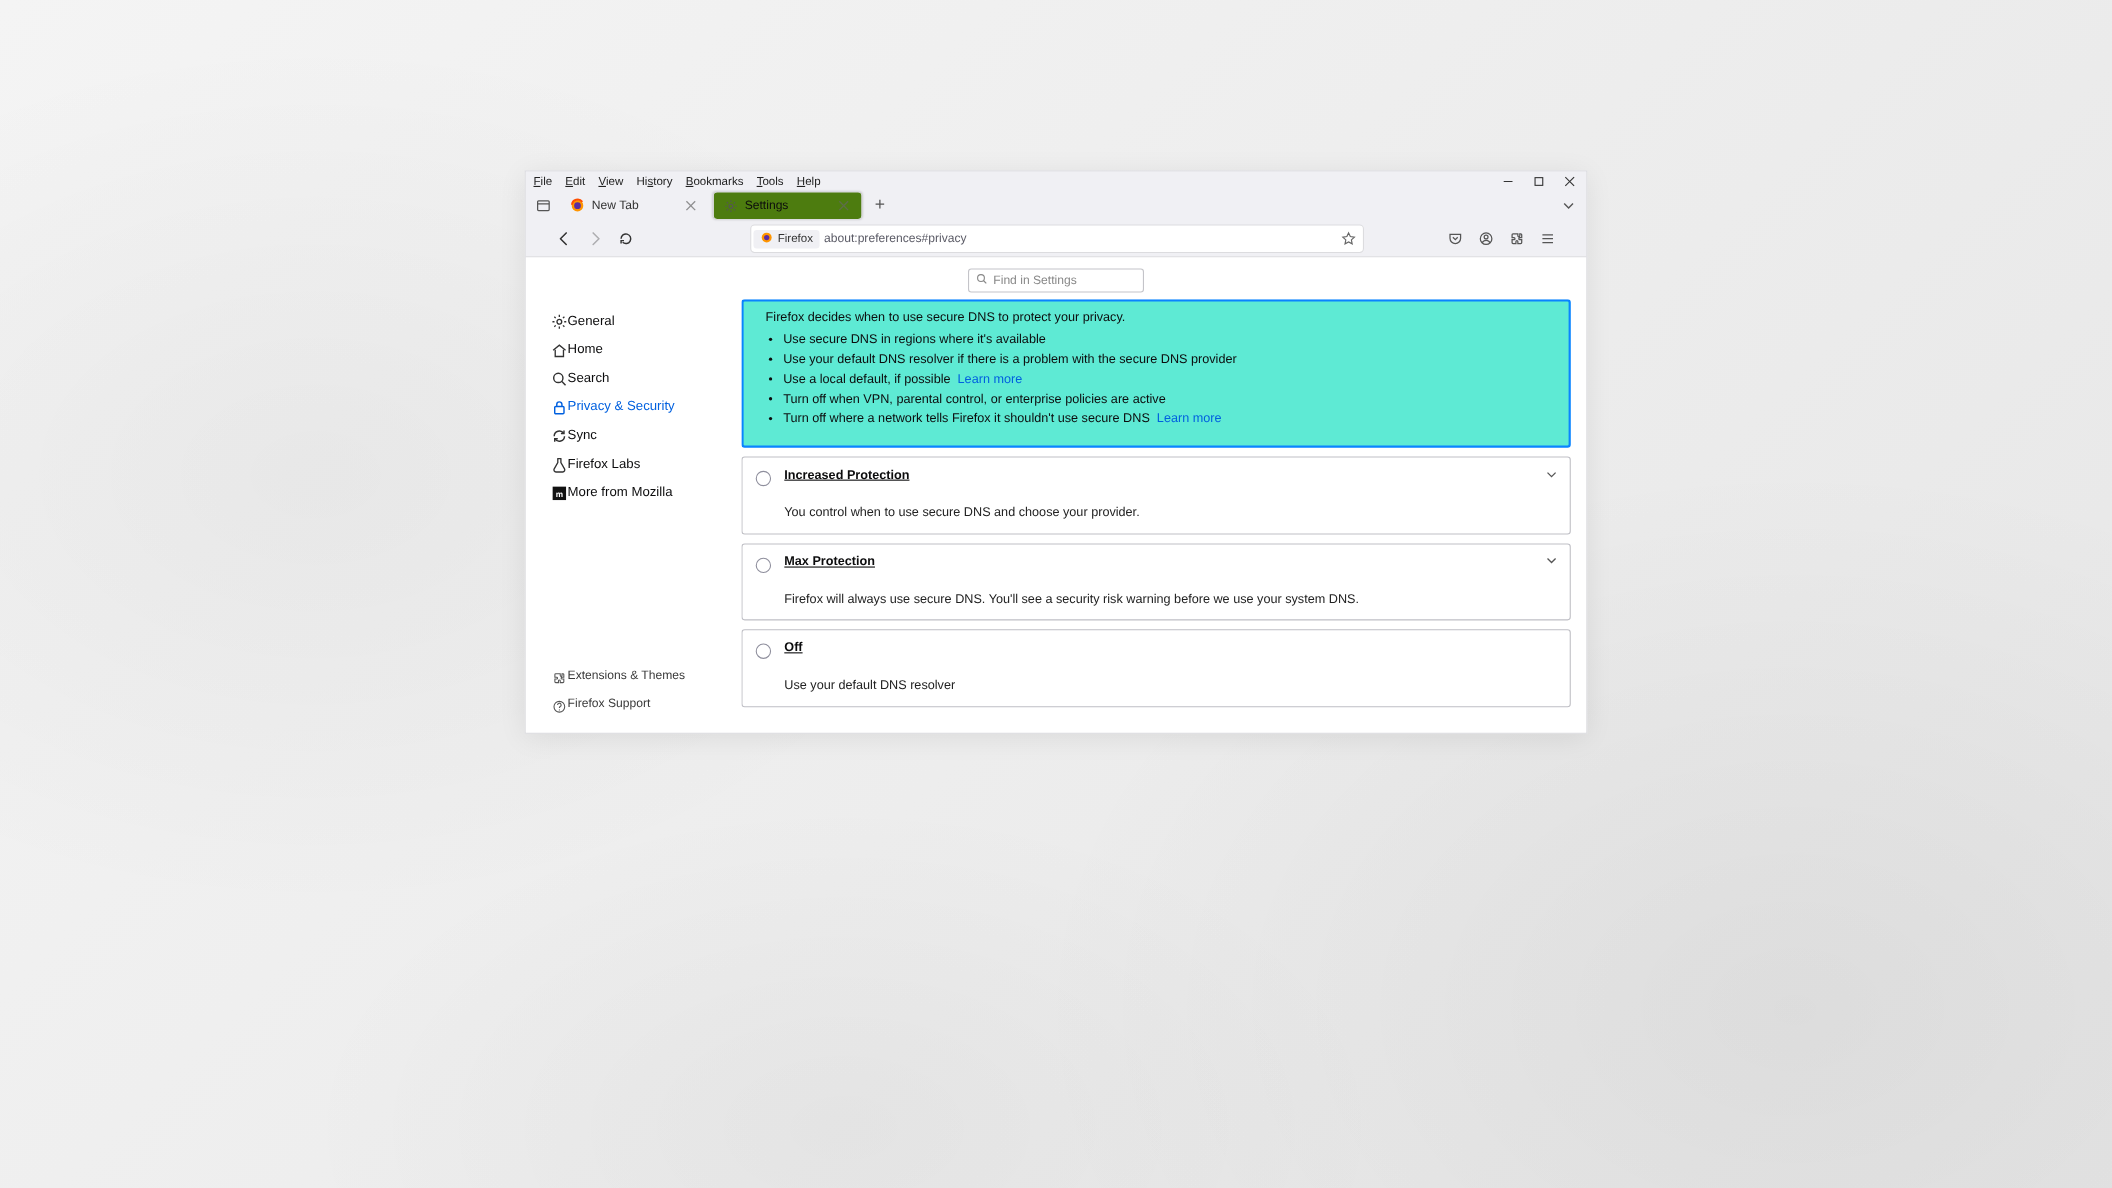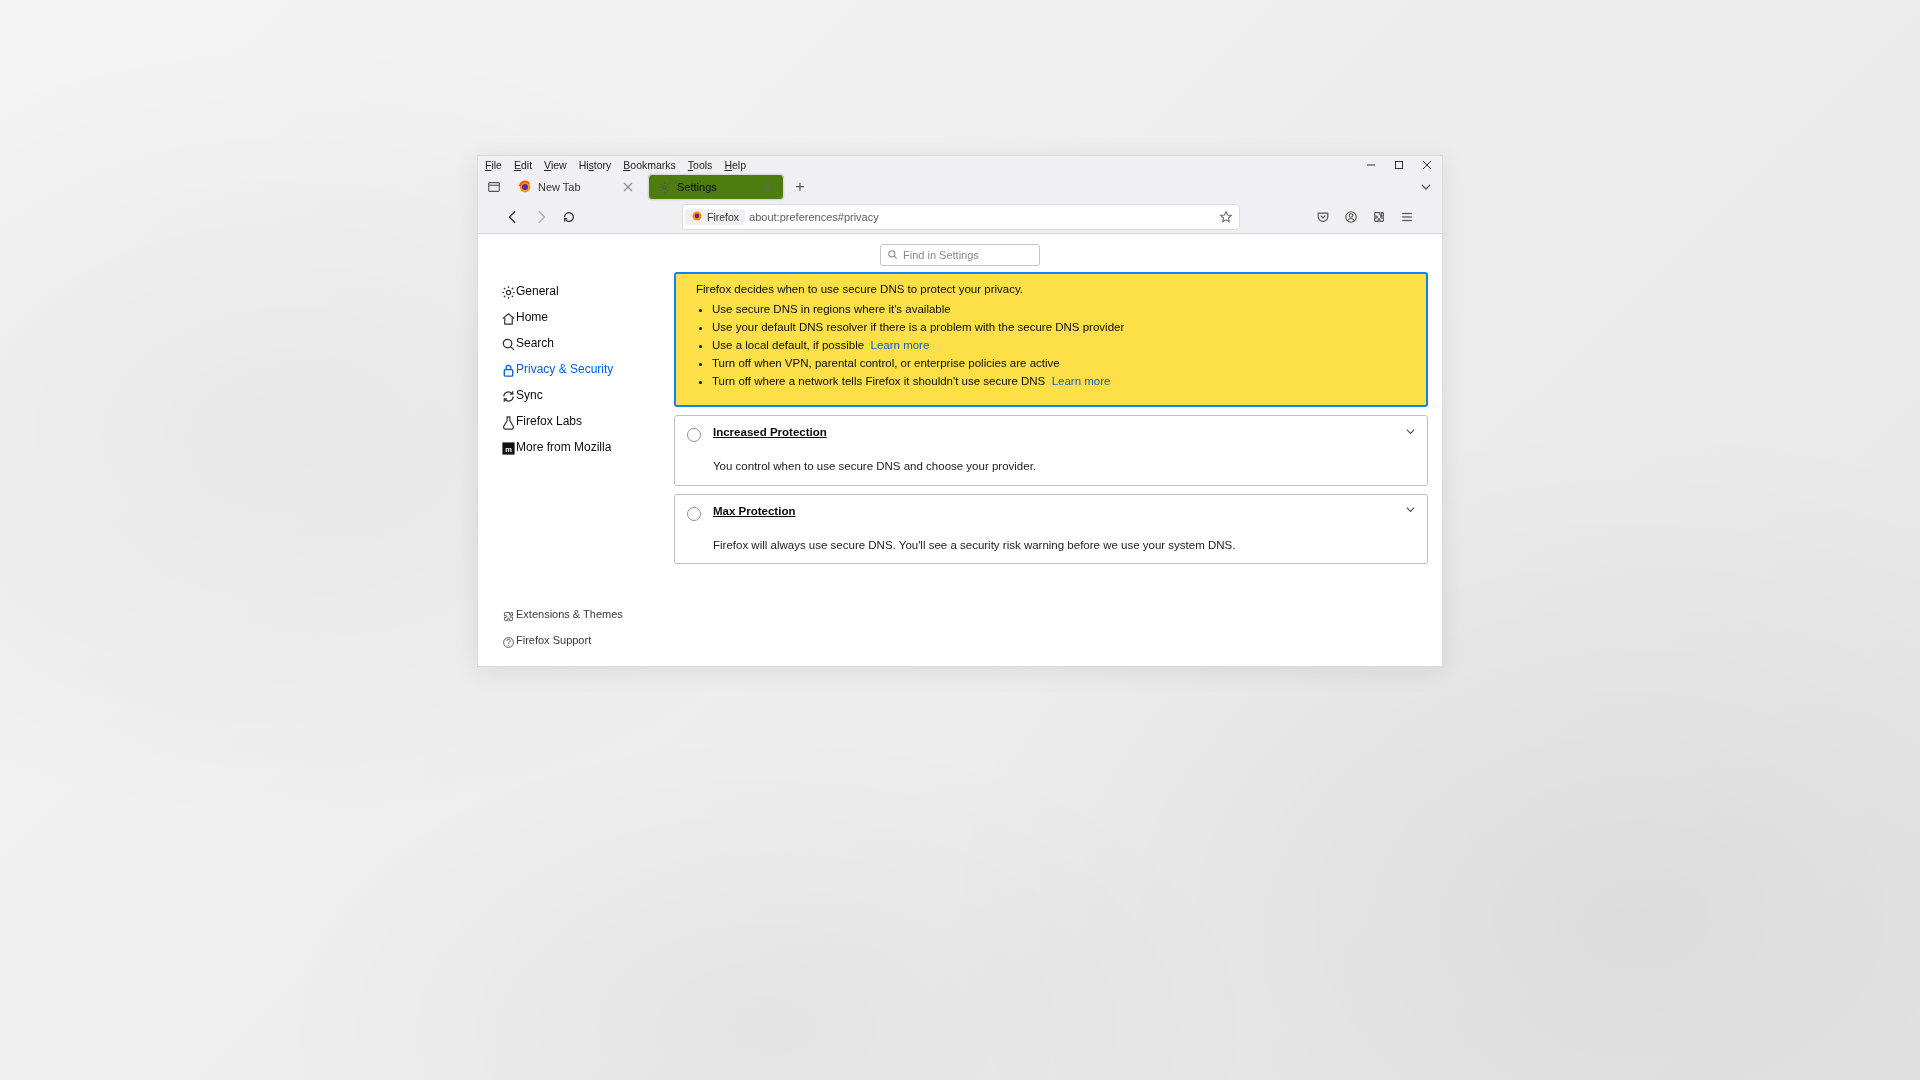--- a/index.html
+++ b/index.html
@@ -65,21 +65,21 @@
   .sidebar { width:170px; padding:8px 4px 8px 22px; display:flex; flex-direction:column; gap:0; }
   .side-list { display:flex; flex-direction:column; gap:10px; padding-top:4px; }
   .side-item { display:flex; font-size:12px; color:#0c0c0d; cursor:default; }
   .side-item.active { color:#0060df; }
   .side-item .icon { width:16px; height:16px; display:flex; align-items:center; justify-content:center; }
   .side-footer { margin-top:auto; display:flex; flex-direction:column; gap:10px; padding-bottom:8px; }
   .side-footer .side-item { font-size:11px; color:#3a3a3a; }
 
   .settings-pane { flex:1; padding:0 14px 14px 0; overflow:auto; }
   .option-card { border:1px solid #bfbfc5; border-radius:3px; margin-bottom:8px; background:#fff; position:relative; padding:10px 14px 10px 38px; font-size:11.5px;}
-  .option-card.selected { background:#fde047; border:2px solid #0a84ff; padding:9px 13px 12px 20px; }
+  .option-card.selected { background:#5eead4; border:2px solid #0a84ff; padding:9px 13px 12px 20px; }
   .option-card .radio { position:absolute; left:12px; top:12px; width:12px; height:12px; }
   .radio-circle { width:12px; height:12px; border:1px solid #8f8f9d; border-radius:50%; background:#fff; }
   .option-title { font-weight:700; font-size:11.5px; text-decoration: underline; }
   .option-desc { margin-top:20px; color:#222; line-height: 1.45; }
   .option-expand { position:absolute; right:8px; top:6px; width:18px; height:18px; display:flex; align-items:center; justify-content:center; }
 
   .selected .option-lead { font-size:11.5px; margin-bottom:8px; color:#0c0c0d; }
   .sel-list { margin:0; padding-left:16px; list-style: disc; }
   .sel-list li { margin:6px 0; font-size:11.5px; color:#0c0c0d; }
   a.learn { color:#0060df; text-decoration:none; }
@@ -375,19 +375,26 @@
               </div>
             <div class="option-expand">
               <svg width="11" height="11" viewBox="0 0 12 12">
                   <path d="M2 4l4 4 4-4" fill="none" stroke="#555" stroke-width="1.3"></path>
                 </svg>
             </div>
             <div class="option-title">Max Protection</div>
             <div class="option-desc">Firefox will always use secure DNS. You'll see a security risk warning before we use your system DNS.</div>
           </div>
 
+          <div class="option-card">
+            <div class="radio">
+                <div class="radio-circle"></div>
+              </div>
+            <div class="option-title">Off</div>
+            <div class="option-desc">Use your default DNS resolver</div>
+          </div>
 
         </div>
       </div>
     </div>
   </div>
 
 </div>
 
 </body></html>

